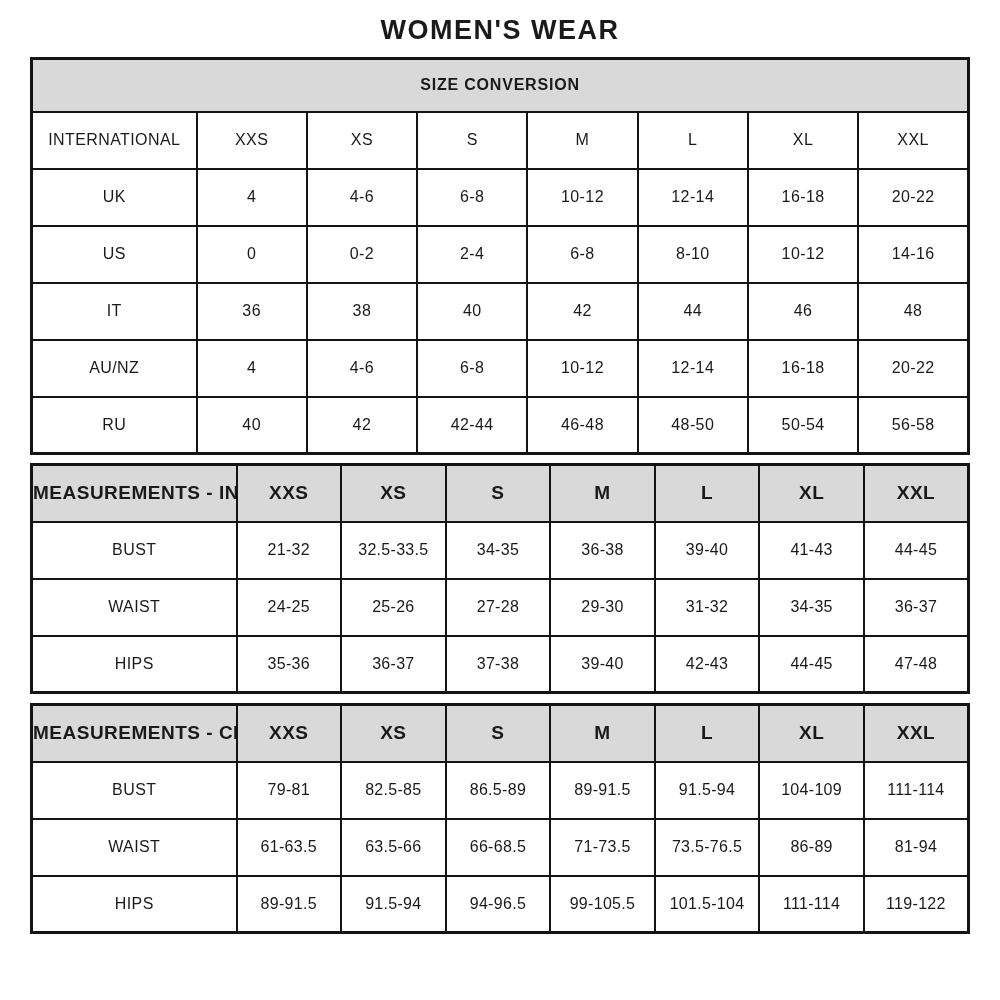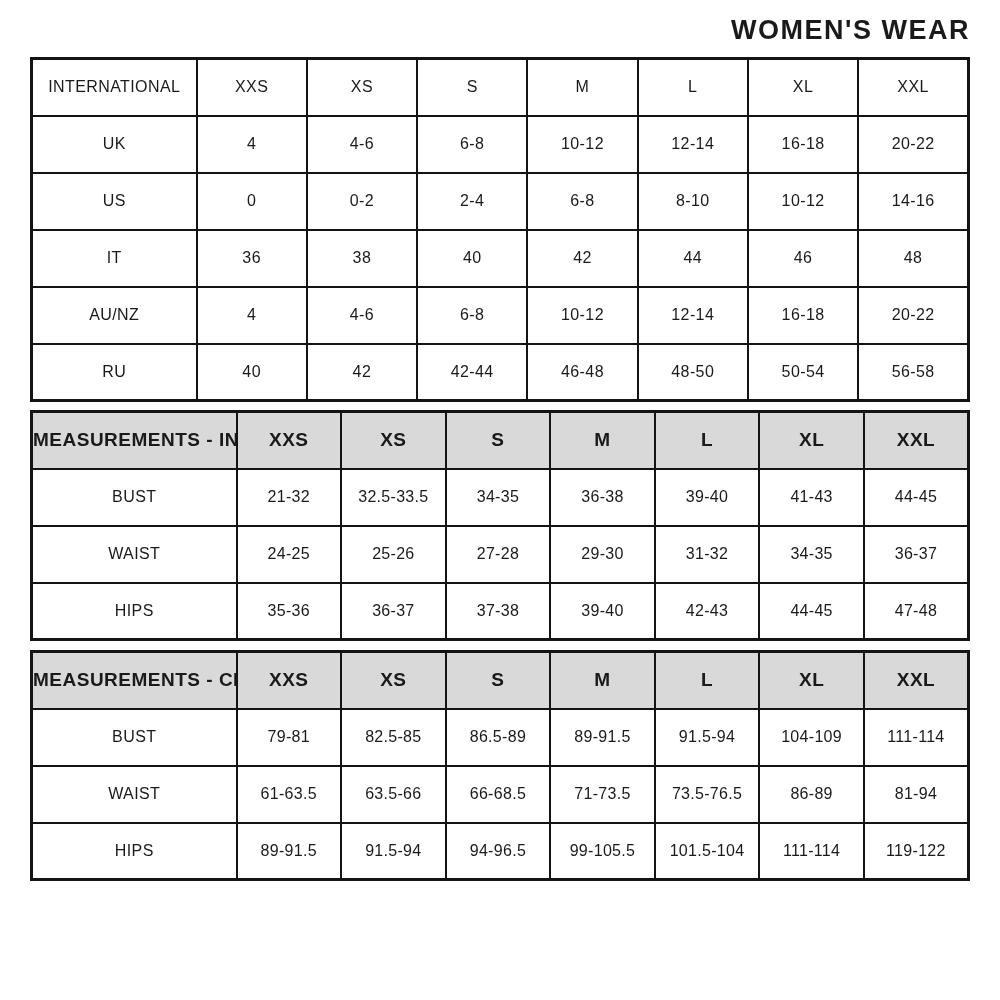--- a/index.html
+++ b/index.html
@@ -4,21 +4,21 @@
 <style>
   html,body{margin:0;padding:0;background:#ffffff;}
   body{
     width:1000px;height:1000px;
     font-family:"Liberation Sans",sans-serif;
     color:#1a1a1a;
     -webkit-font-smoothing:antialiased;
   }
   .page{padding:0 30px;}
   .page-title{
-    text-align:right;
+    text-align:center;
     font-size:27px;
     font-weight:700;
     letter-spacing:1.5px;
     margin:0;
     padding:15px 0 11px 0;
   }
   table{
     border-collapse:collapse;
     table-layout:fixed;
     width:940px;
@@ -69,20 +69,23 @@
         <col class="label">
         <col>
         <col>
         <col>
         <col>
         <col>
         <col>
         <col>
       </colgroup>
     <tbody>
+      <tr class="banner">
+        <td colspan="8">SIZE CONVERSION</td>
+      </tr>
       <tr>
         <td>INTERNATIONAL</td>
         <td>XXS</td>
         <td>XS</td>
         <td>S</td>
         <td>M</td>
         <td>L</td>
         <td>XL</td>
         <td>XXL</td>
       </tr>

